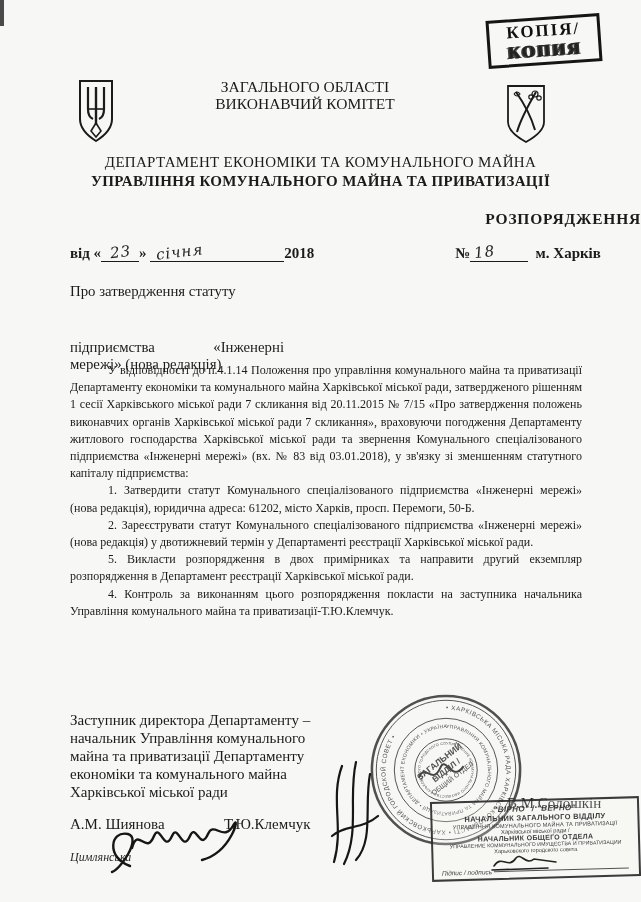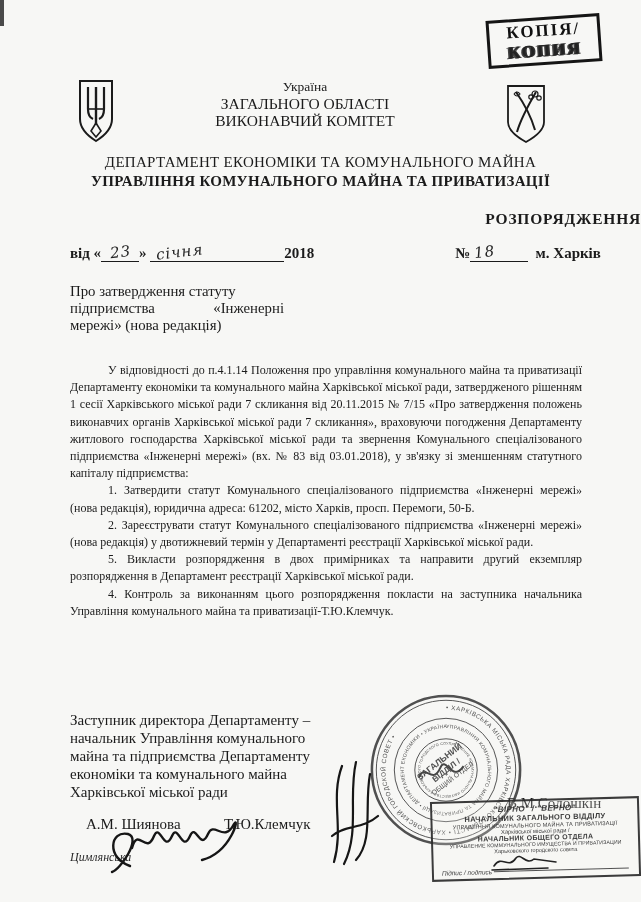--- a/index.html
+++ b/index.html
@@ -34,28 +34,28 @@
   .blank{display:inline-block;border-bottom:1.5px solid #1b1b1b;text-align:center;vertical-align:bottom;}
   .blank.day{width:38px;}
   .blank.month{width:128px;text-align:left;padding-left:6px;}
   .blank.num{width:54px;text-align:left;padding-left:4px;}
   .hw{
     font-family:"DejaVu Serif", serif;font-style:italic;font-weight:normal;
     display:inline-block;transform:rotate(-7deg);font-size:15px;letter-spacing:1px;color:#222;
   }
   
   .subject{position:absolute;left:70px;top:283px;width:214px;font-size:14.8px;line-height:17px;}
-  .subject .jl{text-align:justify;text-align-last:justify;}
+  .subject .jl{text-align:justify;text-align-last:justify;margin-top:39px;}
   
   .body-text{position:absolute;left:70px;top:362px;width:512px;font-size:12px;line-height:17.2px;text-align:justify;}
   .body-text p{margin:0;text-indent:38px;}
   
   .sign-title{position:absolute;left:70px;top:711px;width:280px;font-size:15px;line-height:18px;}
   .name{position:absolute;font-size:15px;white-space:nowrap;}
-  .name.n1{left:86px;top:816px;}
+  .name.n1{left:70px;top:816px;}
   .name.n2{left:224px;top:816px;}
   .name.n3{left:507px;top:795px;}
   .clerk{position:absolute;left:70px;top:850px;font-size:12px;font-style:italic;color:#2b2b2b;}
   
   .round-stamp{position:absolute;left:368px;top:692px;width:156px;height:156px;opacity:.88;}
   .rect-stamp{
     position:absolute;left:431px;top:799px;width:205px;height:76px;
     border:2px solid #2c2c2c;transform:rotate(-1.6deg);
     color:#2e2e2e;text-align:center;opacity:.92;background:rgba(247,247,245,.25);
     font-family:"Liberation Sans", sans-serif;
@@ -101,21 +101,20 @@
       <path d="M12,48 C16,34 24,20 31,8" stroke-width="2"></path>
       <path d="M30,46 C26,32 18,18 11,8" stroke-width="2"></path>
       <circle cx="30" cy="10" r="3" stroke-width="1.2"></circle>
       <circle cx="34" cy="14" r="2.2" stroke-width="1.2"></circle>
       <circle cx="26" cy="13" r="2.2" stroke-width="1.2"></circle>
       <path d="M9,10 q3,-4 6,0 q-3,4 -6,0" stroke-width="1.2"></path>
     </svg>
   </div>
 
   <div class="hdr-text">
-    <div class="country">Україна</div>
     <div class="row">ЗАГАЛЬНОГО ОБЛАСТІ</div>
     <div class="row">ВИКОНАВЧИЙ КОМІТЕТ</div>
   </div>
 
   <div class="dept-line">ДЕПАРТАМЕНТ ЕКОНОМІКИ ТА КОМУНАЛЬНОГО МАЙНА</div>
   <div class="office-line">УПРАВЛІННЯ КОМУНАЛЬНОГО МАЙНА ТА ПРИВАТИЗАЦІЇ</div>
   <div class="doc-type">РОЗПОРЯДЖЕННЯ</div>
 
   <div class="dateline">
     <div class="dl-left">
@@ -136,21 +135,21 @@
     <p>У відповідності до п.4.1.14 Положення про управління комунального майна та приватизації Департаменту економіки та комунального майна Харківської міської ради, затвердженого рішенням 1 сесії Харківського міської ради 7 скликання від 20.11.2015 № 7/15 «Про затвердження положень виконавчих органів Харківської міської ради 7 скликання», враховуючи погодження Департаменту житлового господарства Харківської міської ради та звернення Комунального спеціалізованого підприємства «Інженерні мережі» (вх. № 83 від 03.01.2018), у зв'язку зі зменшенням статутного капіталу підприємства:</p>
     <p>1. Затвердити статут Комунального спеціалізованого підприємства «Інженерні мережі» (нова редакція), юридична адреса: 61202, місто Харків, просп. Перемоги, 50-Б.</p>
     <p>2. Зареєструвати статут Комунального спеціалізованого підприємства «Інженерні мережі» (нова редакція) у двотижневий термін у Департаменті реєстрації Харківської міської ради.</p>
     <p>5. Викласти розпорядження в двох примірниках та направити другий екземпляр розпорядження в Департамент реєстрації Харківської міської ради.</p>
     <p>4. Контроль за виконанням цього розпорядження покласти на заступника начальника Управління комунального майна та приватизації-Т.Ю.Клемчук.</p>
   </div>
 
   <div class="sign-title">
     <div>Заступник директора Департаменту –</div>
     <div>начальник Управління комунального</div>
-    <div>майна та підприємства Департаменту</div>
+    <div>майна та приватизації Департаменту</div>
     <div>економіки та комунального майна</div>
     <div>Харківської міської ради</div>
   </div>
 
   <div class="name n1">А.М. Шиянова</div>
   <div class="name n2">Т.Ю.Клемчук</div>
   <div class="name n3">В.М.Солошкін</div>
   <div class="clerk">Цимлянська</div>
 
   <div class="round-stamp">

